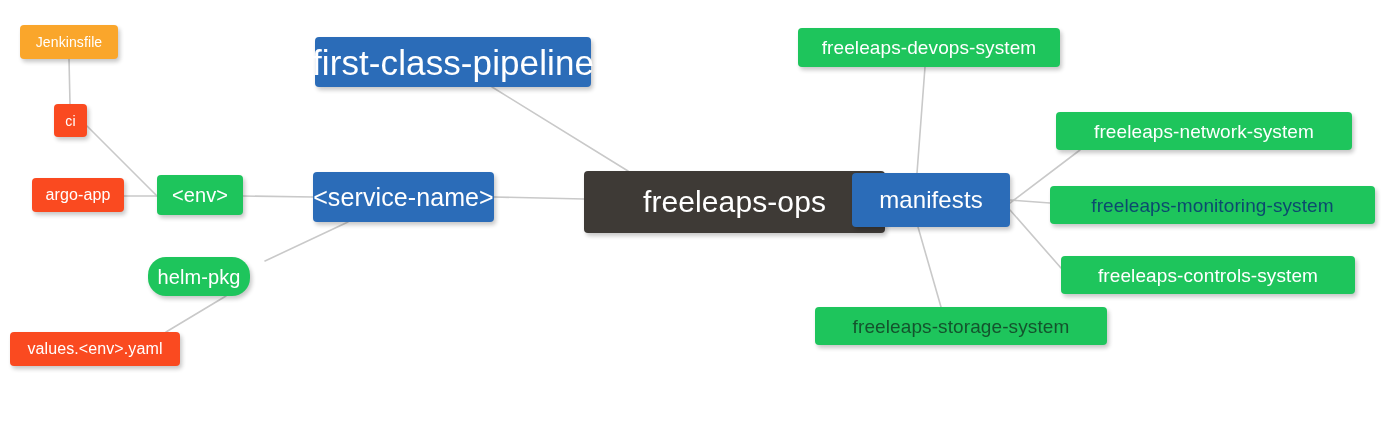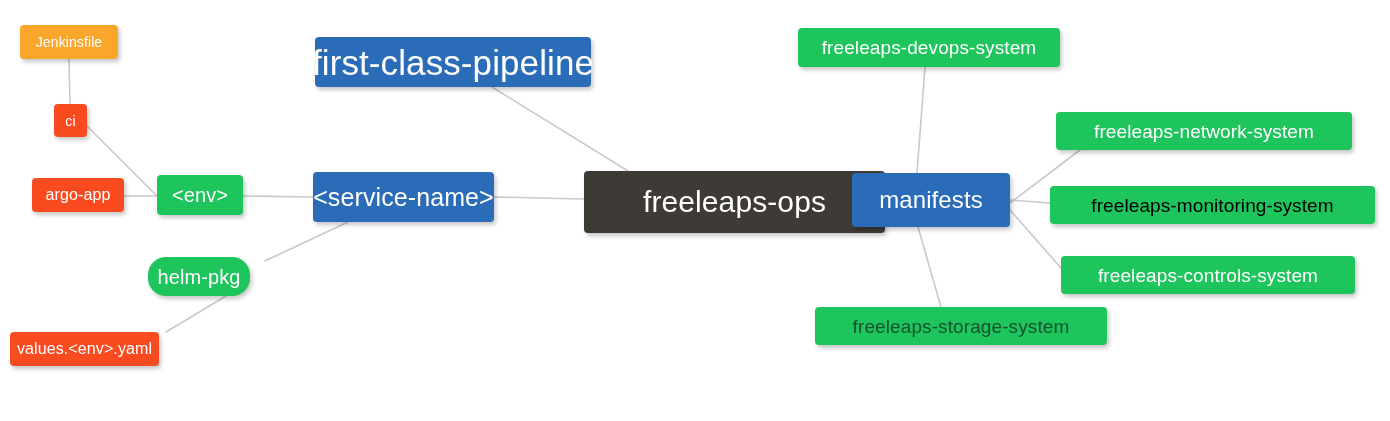--- a/index.html
+++ b/index.html
@@ -74,42 +74,42 @@
       </div>
       <div class="node" style="left: 32px; top: 178px; width: 92px; height: 34px; background: rgb(250, 74, 32); font-size: 16px; color: rgb(255, 255, 255);">
         <span class="node-label">argo-app</span>
       </div>
       <div class="node" style="left: 157px; top: 175px; width: 86px; height: 40px; background: rgb(30, 197, 92); font-size: 20px; color: rgb(255, 255, 255);">
         <span class="node-label">&lt;env&gt;</span>
       </div>
       <div class="node" style="left: 148px; top: 257px; width: 102px; height: 39px; background: rgb(30, 197, 92); font-size: 20px; color: rgb(255, 255, 255); border-radius: 18px;">
         <span class="node-label">helm-pkg</span>
       </div>
-      <div class="node" style="left: 10px; top: 332px; width: 149px; height: 34px; background: rgb(250, 74, 32); font-size: 16px; color: rgb(255, 255, 255);">
+      <div class="node" style="left: 10px; top: 332px; width: 170px; height: 34px; background: rgb(250, 74, 32); font-size: 16px; color: rgb(255, 255, 255);">
         <span class="node-label">values.&lt;env&gt;.yaml</span>
       </div>
       <div class="node" style="left: 315px; top: 37px; width: 276px; height: 50px; background: rgb(43, 108, 184); font-size: 35px; color: rgb(255, 255, 255);">
         <span class="node-label">first-class-pipeline</span>
       </div>
       <div class="node" style="left: 313px; top: 172px; width: 181px; height: 50px; background: rgb(43, 108, 184); font-size: 25px; color: rgb(255, 255, 255);">
         <span class="node-label">&lt;service-name&gt;</span>
       </div>
       <div class="node" style="left: 584px; top: 171px; width: 301px; height: 62px; background: rgb(62, 58, 54); font-size: 30px; color: rgb(255, 255, 255);">
         <span class="node-label">freeleaps-ops</span>
       </div>
       <div class="node" style="left: 852px; top: 173px; width: 158px; height: 54px; background: rgb(43, 108, 184); font-size: 24px; color: rgb(255, 255, 255);">
         <span class="node-label">manifests</span>
       </div>
       <div class="node" style="left: 798px; top: 28px; width: 262px; height: 39px; background: rgb(30, 197, 92); font-size: 19px; color: rgb(255, 255, 255);">
         <span class="node-label">freeleaps-devops-system</span>
       </div>
       <div class="node" style="left: 1056px; top: 112px; width: 296px; height: 38px; background: rgb(30, 197, 92); font-size: 19px; color: rgb(255, 255, 255);">
         <span class="node-label">freeleaps-network-system</span>
       </div>
-      <div class="node" style="left: 1050px; top: 186px; width: 325px; height: 38px; background: rgb(30, 197, 92); font-size: 19px; color: #000000;">
+      <div class="node" style="left: 1050px; top: 186px; width: 325px; height: 38px; background: rgb(30, 197, 92); font-size: 19px; color: #0c4a6e;">
         <span class="node-label">freeleaps-monitoring-system</span>
       </div>
       <div class="node" style="left: 1061px; top: 256px; width: 294px; height: 38px; background: rgb(30, 197, 92); font-size: 19px; color: rgb(255, 255, 255);">
         <span class="node-label">freeleaps-controls-system</span>
       </div>
       <div class="node" style="left: 815px; top: 307px; width: 292px; height: 38px; background: rgb(30, 197, 92); font-size: 19px; color: #14532d;">
         <span class="node-label">freeleaps-storage-system</span>
       </div>
     </div>
 </div>

